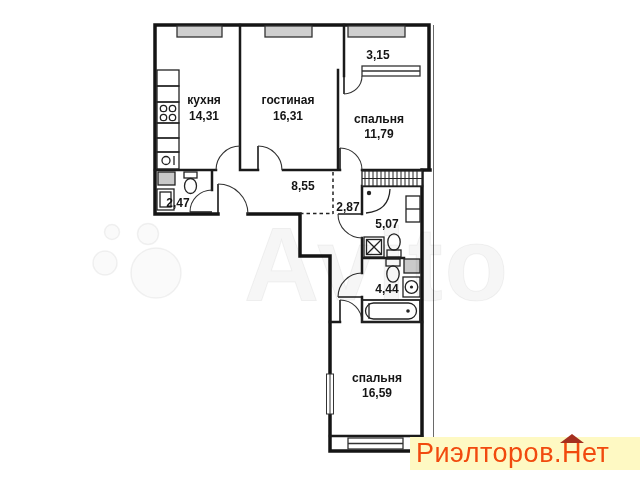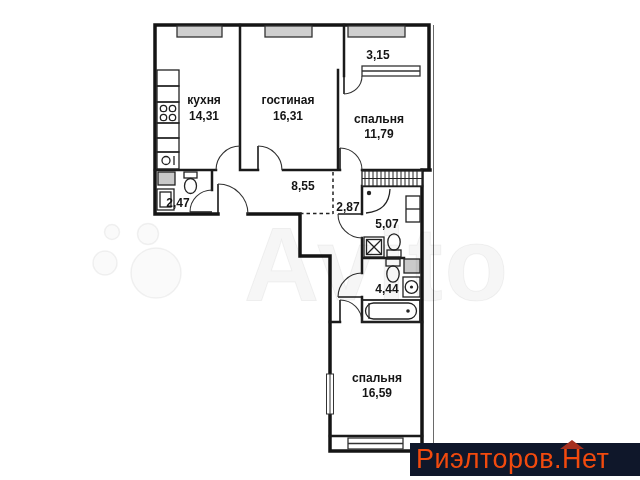--- a/index.html
+++ b/index.html
@@ -137,19 +137,19 @@
     <g stroke="rgba(0,0,0,0.055)" stroke-width="1.5" fill="rgba(0,0,0,0.02)">
       <circle cx="112" cy="232" r="7.5"></circle>
       <circle cx="148" cy="234" r="10.5"></circle>
       <circle cx="105" cy="263" r="12"></circle>
       <circle cx="156" cy="273" r="25"></circle>
     </g>
     <text class="wm-text" x="244" y="300" font-size="104" letter-spacing="2" fill="rgba(0,0,0,0.035)" stroke="rgba(0,0,0,0.05)" stroke-width="1">Avito</text>
   </g>
 </svg>
 
-<div class="brand-strip" style="background: #0f172a; color: rgb(241, 74, 14); margin-top: 6px;">
+<div class="brand-strip" style="background: #fef9c3; color: rgb(241, 74, 14);">
   <span>Риэлторов.</span>
       <span class="nwrap"><i class="roof" style="border-bottom-color: rgb(165, 48, 31);"></i><span>Н</span></span>
       <span>ет</span>
 </div>
 
 </div>
 
 </body></html>

